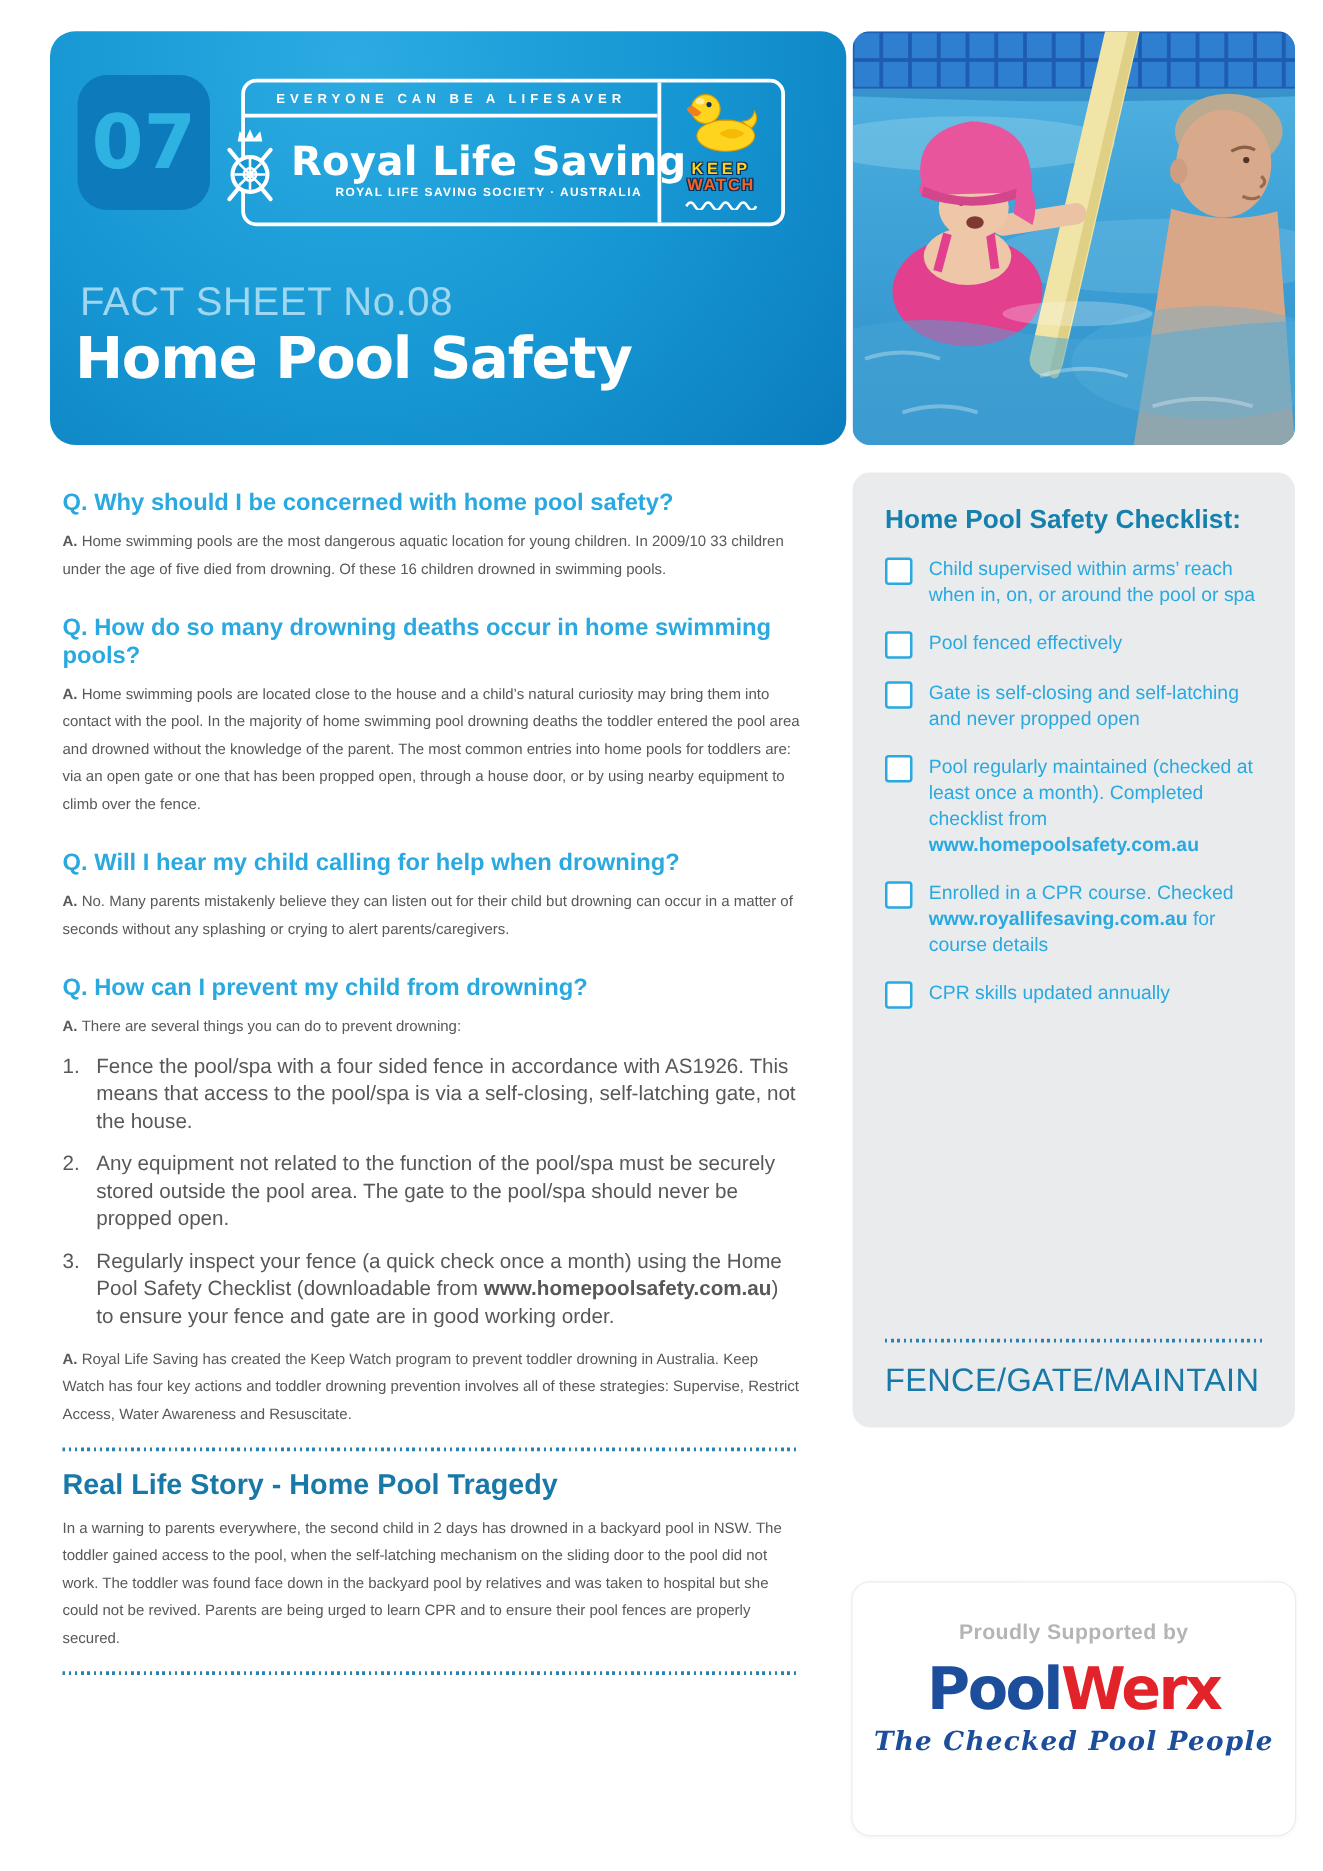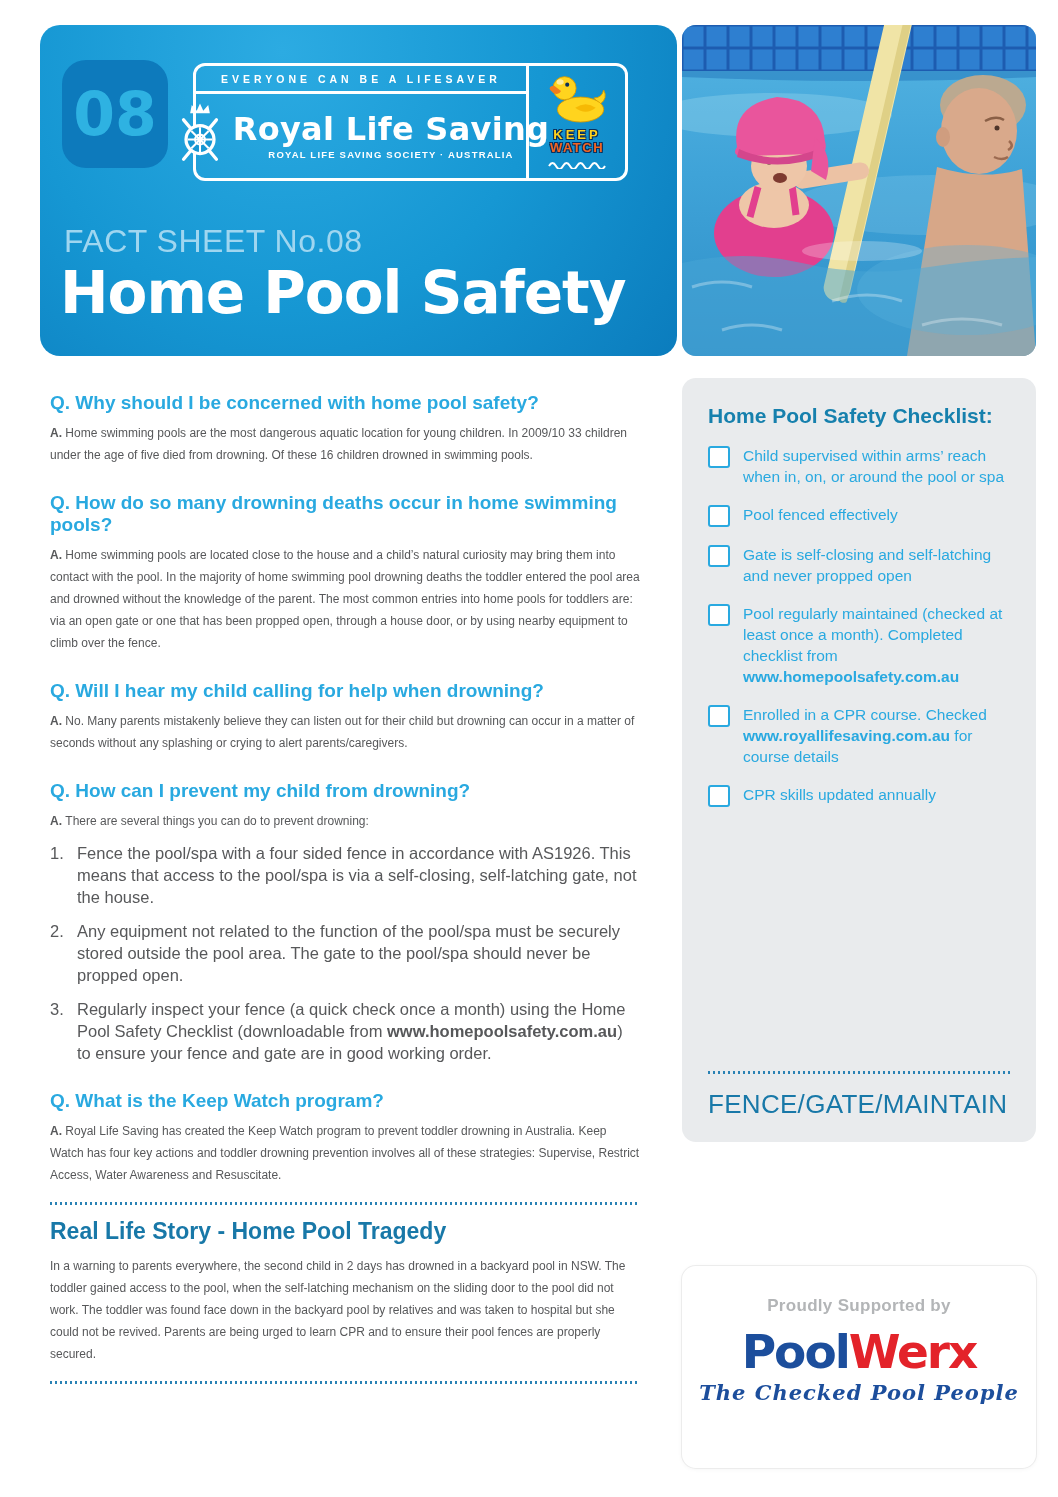--- a/index.html
+++ b/index.html
@@ -21,21 +21,21 @@
   .logo-main{flex:1;display:flex;align-items:center;justify-content:center;gap:10px;padding:2px 6px 4px 10px;}
   .brand-stack{display:flex;flex-direction:column;align-items:center;}
   .brand-name{color:#fff;font-size:32px;font-weight:bold;letter-spacing:0.3px;font-family:"DejaVu Sans",sans-serif;white-space:nowrap;}
   .brand-sub{color:#fff;font-size:9.5px;font-weight:bold;letter-spacing:1.2px;margin-top:1px;white-space:nowrap;}
   .logo-right{width:96px;border-left:3px solid #fff;display:flex;flex-direction:column;align-items:center;justify-content:center;padding:2px 0;}
   .kw-word1{color:#ffd21e;font-size:13px;font-weight:bold;letter-spacing:3px;line-height:13px;
     text-shadow:1px 1px 0 #0a2e5c,-1px -1px 0 #0a2e5c,1px -1px 0 #0a2e5c,-1px 1px 0 #0a2e5c;}
   .kw-word2{color:#f26522;font-size:13px;font-weight:bold;letter-spacing:1.5px;line-height:14px;
     text-shadow:1px 1px 0 #0a2e5c,-1px -1px 0 #0a2e5c,1px -1px 0 #0a2e5c,-1px 1px 0 #0a2e5c;}
   .kicker{position:absolute;left:24px;top:198px;font-size:32px;font-weight:normal;color:#9fd6f0;letter-spacing:0.5px;}
-  .big-title{position:absolute;left:20px;top:234px;font-size:58px;font-weight:bold;color:#ffffff;
+  .big-title{position:absolute;left:20px;top:234px;font-size:46px;font-weight:bold;color:#ffffff;
     font-family:"DejaVu Sans",sans-serif;letter-spacing:-1px;white-space:nowrap;}
 
   
   .photo-wrap{position:absolute;left:682px;top:25px;width:354px;height:331px;border-radius:14px;overflow:hidden;}
 
   
   .main-col{position:absolute;left:50px;top:392px;width:590px;}
   .q-heading{font-size:19px;font-weight:bold;color:#29a9e0;margin:26px 0 8px;}
   #qa .q-heading:first-child{margin-top:0;}
   .body-text{font-size:12px;line-height:22px;color:#57585a;margin:0 0 10px;}
@@ -64,21 +64,21 @@
   .pw-blue{color:#1c4e9c;}
   .pw-red{color:#e3232a;}
   .pw-tagline{margin-top:4px;font-size:21px;font-weight:bold;font-style:italic;color:#1c4e9c;
     font-family:"DejaVu Serif",serif;letter-spacing:1px;}
 </style>
 </head>
 <body>
 
 <div class="header-card">
   <div class="num-badge">
-    <span>08</span>
+    <span>07</span>
   </div>
 
   <div class="logo-box">
     <div class="logo-left">
       <div class="logo-tagline">EVERYONE CAN BE A LIFESAVER</div>
       <div class="logo-main">
         <span>
           <svg width="46" height="64" viewBox="0 0 56 76">
             <path d="M16 14 L18 4 L24 11 L28 2 L32 11 L38 4 L40 14 Z" fill="#fff"></path>
             <path d="M8 22 L48 70 M48 22 L8 70" stroke="#fff" stroke-width="4" fill="none" stroke-linecap="round"></path>
@@ -185,21 +185,20 @@
         <div class="list-text"><span>Fence the pool/spa with a four sided fence in accordance with AS1926. This means that access to the pool/spa is via a self-closing, self-latching gate, not the house.</span></div>
       </div>
       <div class="list-row">
         <span class="list-num">2.</span>
         <div class="list-text"><span>Any equipment not related to the function of the pool/spa must be securely stored outside the pool area. The gate to the pool/spa should never be propped open.</span></div>
       </div>
       <div class="list-row">
         <span class="list-num">3.</span>
         <div class="list-text"><span>Regularly inspect your fence (a quick check once a month) using the Home Pool Safety Checklist (downloadable from </span><span class="b">www.homepoolsafety.com.au</span><span>) to ensure your fence and gate are in good working order.</span></div>
       </div>
-      <div class="q-heading">Q. What is the Keep Watch program?</div>
       <p class="body-text"><span class="b">A. </span><span>Royal Life Saving has created the Keep Watch program to prevent toddler drowning in Australia. Keep Watch has four key actions and toddler drowning prevention involves all of these strategies: Supervise, Restrict Access, Water Awareness and Resuscitate.</span></p>
     </div>
 
   <div class="dotline mt16"></div>
   <div class="story-heading">Real Life Story - Home Pool Tragedy</div>
   <p class="body-text">In a warning to parents everywhere, the second child in 2 days has drowned in a backyard pool in NSW. The toddler gained access to the pool, when the self-latching mechanism on the sliding door to the pool did not work. The toddler was found face down in the backyard pool by relatives and was taken to hospital but she could not be revived. Parents are being urged to learn CPR and to ensure their pool fences are properly secured.</p>
 
   <div class="dotline mt16"></div>
 
 </div>

